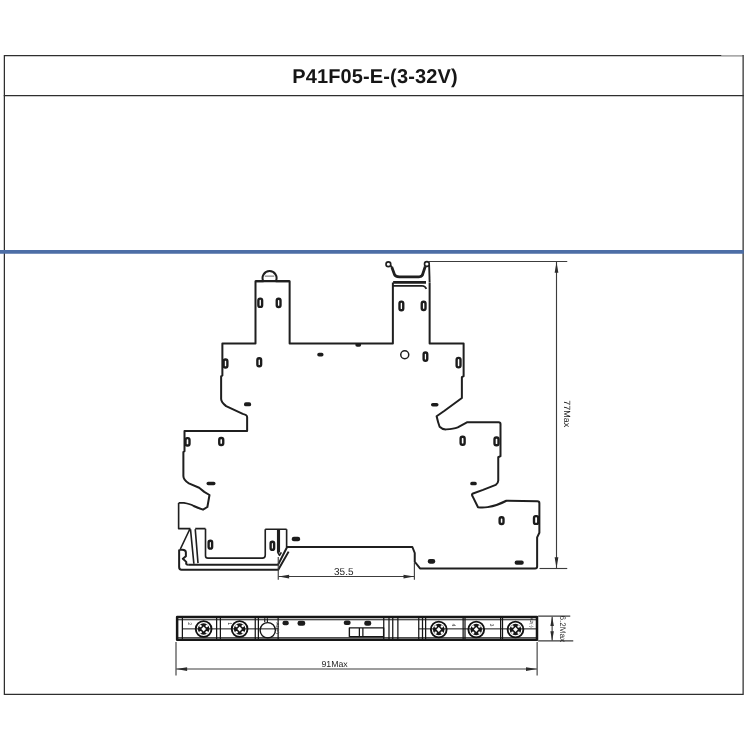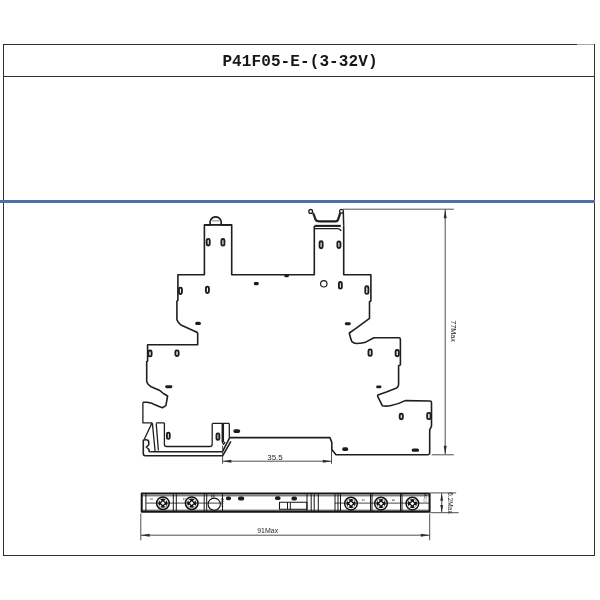--- a/index.html
+++ b/index.html
@@ -9,21 +9,21 @@
 </head>
 <body>
 <div id="page">
 
 <div style="position:absolute;left:3px;top:44px;width:590px;height:510px;border:1px solid #2e2e2e"></div>
 
 <div style="position:absolute;left:577px;top:44px;width:17px;height:1px;background:#aaa"></div>
 
 <div style="position:absolute;left:3px;top:75.6px;width:592px;height:1.2px;background:#2e2e2e"></div>
 
-<div style="position:absolute;left:0;top:52.5px;width:600px;text-align:center;font-family:Liberation Mono, monospace;font-weight:bold;font-size:16px;color:#161616;letter-spacing:0.1px">P41F05-E-(3-32V)</div>
+<div style="position:absolute;left:0;top:52.5px;width:600px;text-align:center;font-family:Liberation Sans, sans-serif;font-weight:bold;font-size:16px;color:#161616;letter-spacing:0.1px">P41F05-E-(3-32V)</div>
 
 <div style="position:absolute;left:0;top:200px;width:595px;height:3px;background:#4d6ea6"></div>
 
 <svg width="600" height="600" viewBox="0 0 600 600" style="position:absolute;left:0;top:0" fill="none" stroke-linejoin="round" stroke-linecap="butt">
 <g stroke="#1f1f1f" stroke-width="1.6">
 
 <path d="M142.9,402.3 L147.1,402.3 Q152.5,403.2 155,404.8 Q159.5,406.8 162.4,407.7 L165.9,405.6 L167.6,396 L163.4,393.5 L159.3,390.2 L151.1,386.7 Q146.7,384 146.7,380.8 L146.7,361.6 L147.6,361 L147.6,344.7 L197.7,344.7 L197.7,333.6 Q197.7,331.8 194.2,331.1 L180.9,324.9 Q176.9,321.5 176.9,319.1 L176.9,301.1 L177.9,300.4 L177.9,274.8 L204.4,274.8 L204.4,224.9 L210.6,224.9 A5.6,5.6 0 1 1 220.7,224.9 L231.7,224.9 L231.7,274.8 L314.3,274.8 L314.3,225.9 M343.7,226 L343.7,274.8 L370.9,274.8 L370.9,300.9 L369.5,301.7 L369.5,318.4 L355.6,328.6 L349.3,333 Q350.4,338 351.7,341.4 Q354,343.7 357,343.5 Q363,343.2 366.2,341.9 L373.9,337.7 L398.9,337.7 Q400.4,337.7 400.4,339.2 L400.4,364.9 L398.6,365.8 L398.6,384.4 Q398.6,386.6 396.6,387.9 L386.4,391.9 L377.9,395 Q377.2,395.9 378.2,397.3 L382.4,405.8 Q386.1,406.4 390.1,405.7 Q398.1,404.4 405.1,400.6 L429.9,401 Q431.5,401 431.5,402.5 L431.5,426.2 L429.7,429.9 L429.7,453.1 Q429.7,454.7 428.1,454.7 L336,454.7 L331.8,449.4 L331.8,442.4 L329.9,437.6 L229.7,437.6 L222.5,451.7 L150.6,451.7"></path>
 
 <path d="M230.9,441.3 L222.6,455.8 L145.2,455.8 Q143.3,455.8 143.3,453.6 L143.3,440.2 Q143.3,439.8 145.8,439.8 Q148.7,439.8 148.7,442 L148.7,445 L146.3,447 L149,449.5 L149,450.3 Q148.6,451.7 150.6,451.7"></path>
 

